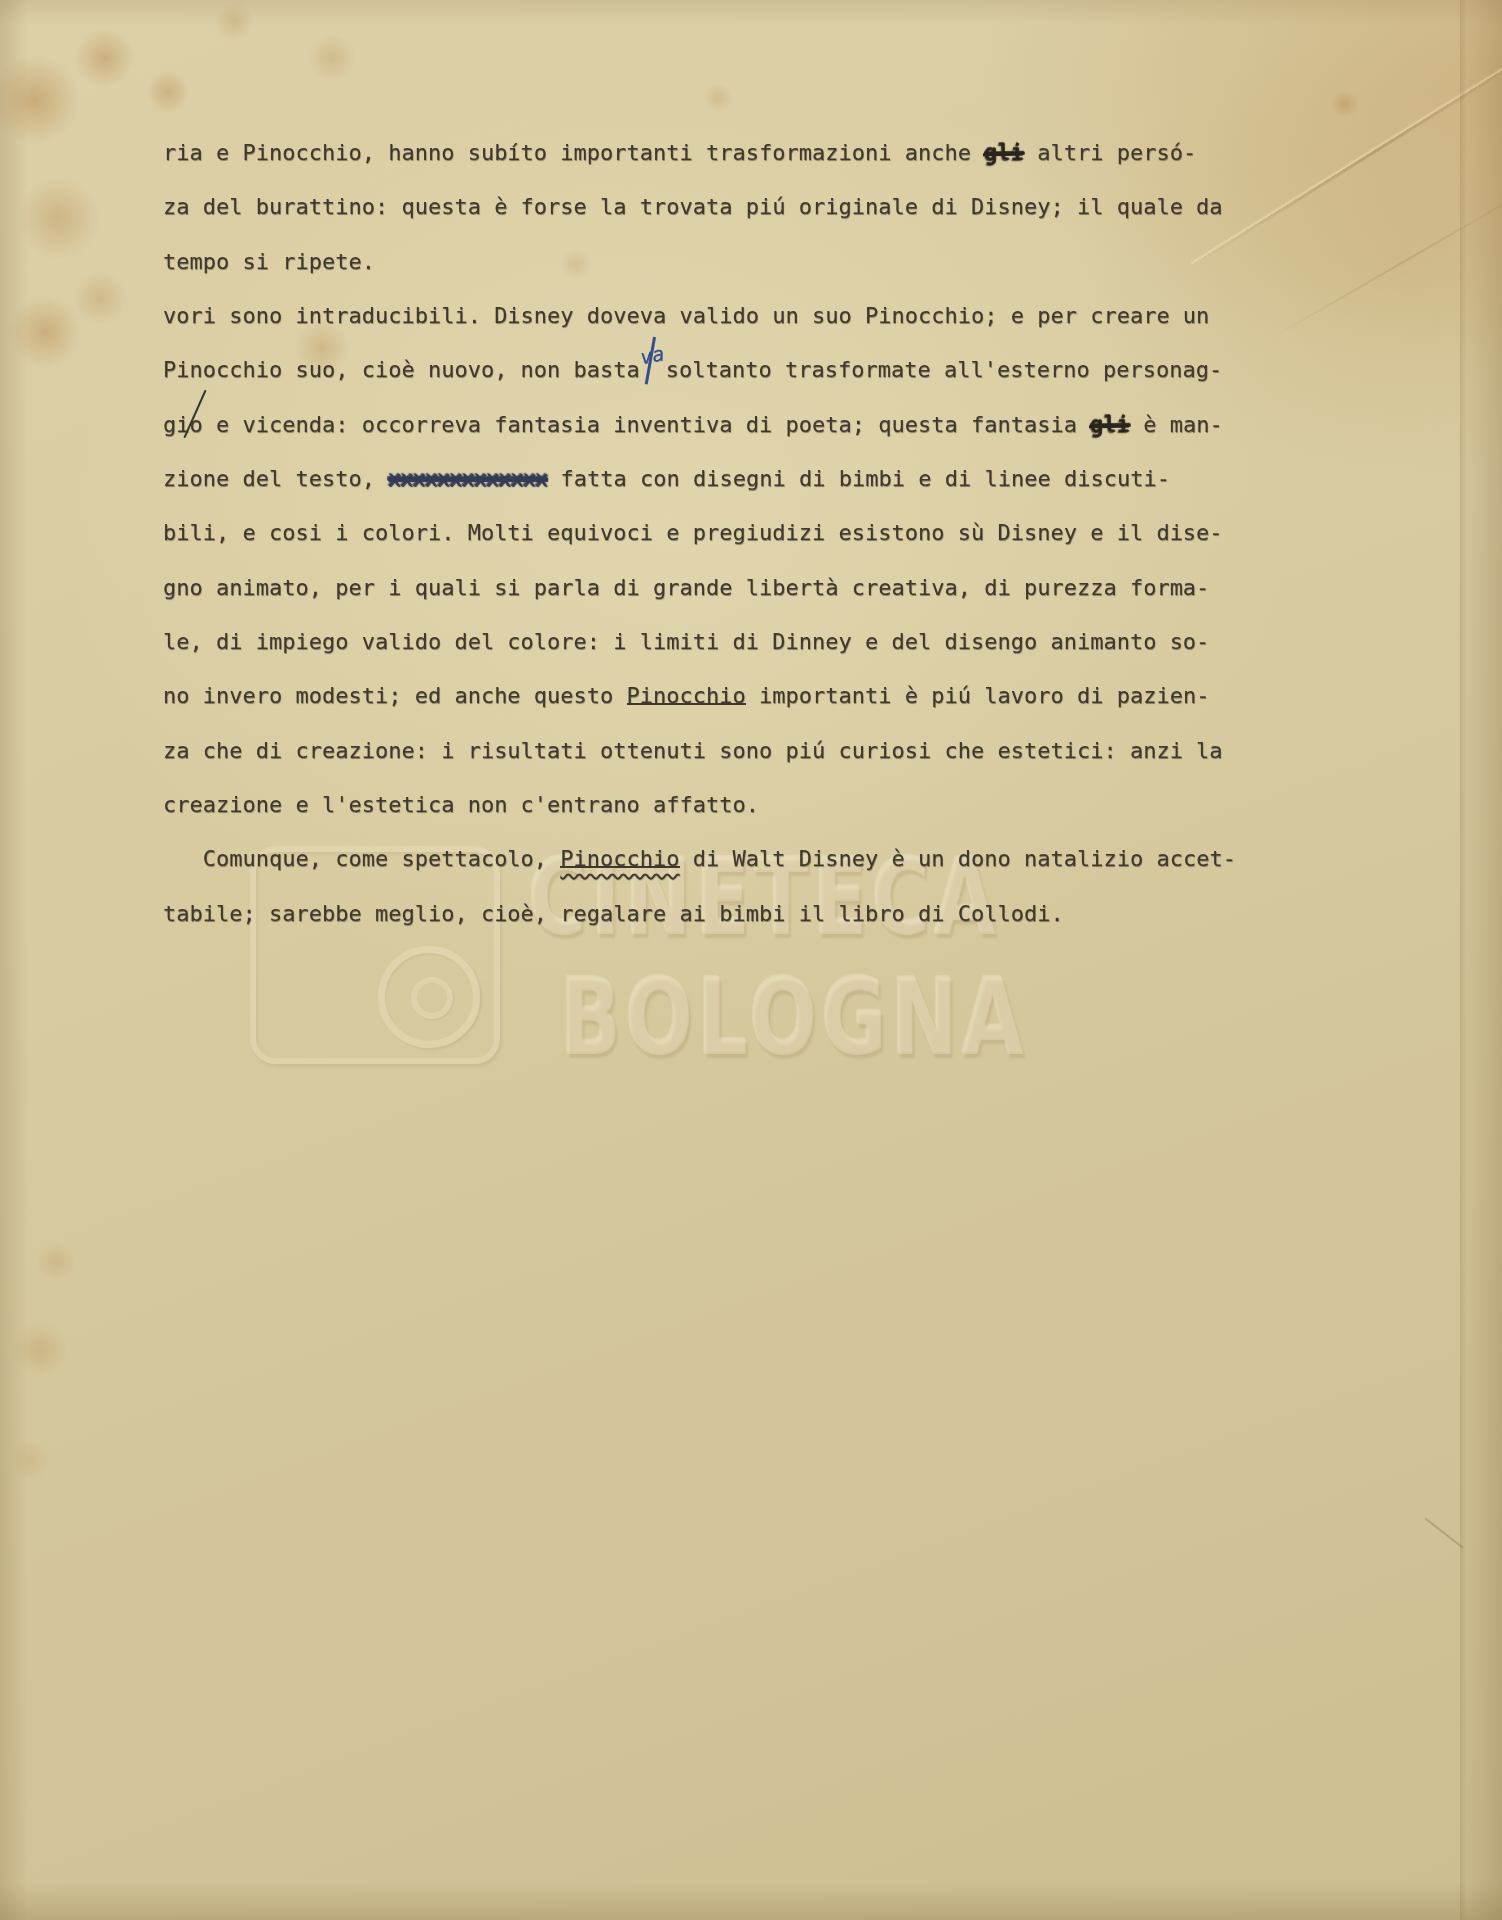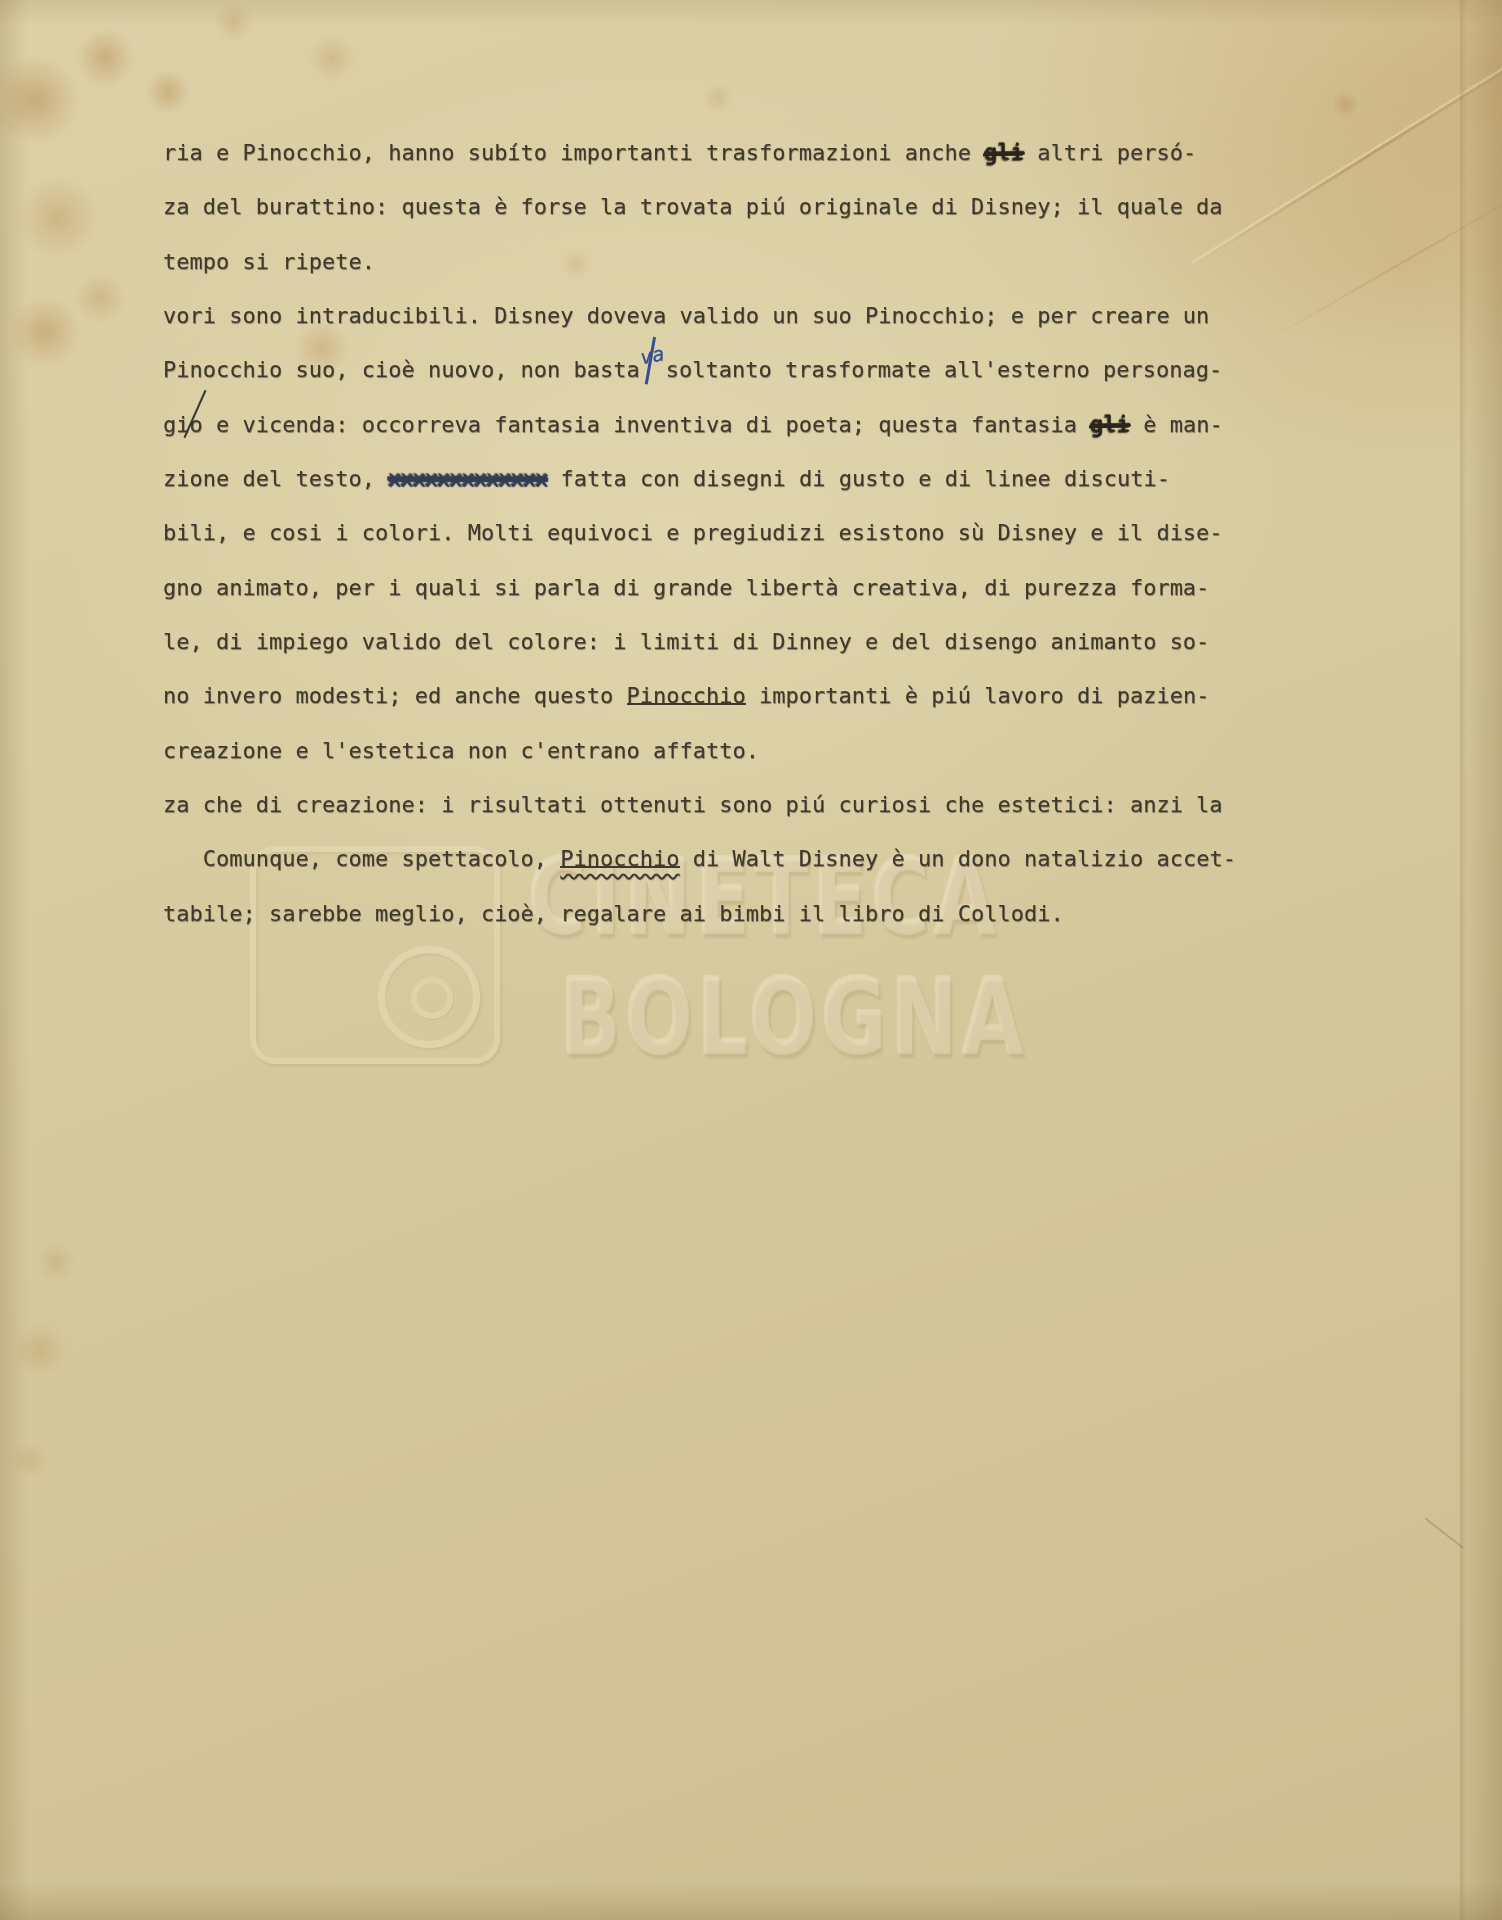--- a/index.html
+++ b/index.html
@@ -108,22 +108,22 @@
   <div class="wm-line wm-line2">BOLOGNA</div>
 </div>
 
 <div class="typescript">
     <div class="line"><span class="seg">ria e Pinocchio, hanno subíto importanti trasformazioni anche </span><span class="seg seg-struck">gli</span><span class="seg"> altri persó-</span></div>
     <div class="line"><span class="seg">za del burattino: questa è forse la trovata piú originale di Disney; il quale da</span></div>
     <div class="line"><span class="seg">tempo si ripete.</span></div>
     <div class="line"><span class="seg">vori sono intraducibili. Disney doveva valido un suo Pinocchio; e per creare un</span></div>
     <div class="line"><span class="seg">Pinocchio suo, cioè nuovo, non basta</span><span class="seg seg-ins">va</span><span class="seg">soltanto trasformate all'esterno personag-</span></div>
     <div class="line"><span class="seg">gi</span><span class="seg seg-slashed">o</span><span class="seg"> e vicenda: occorreva fantasia inventiva di poeta; questa fantasia </span><span class="seg seg-struck">gli</span><span class="seg"> è man-</span></div>
-    <div class="line"><span class="seg">zione del testo, </span><span class="seg seg-scribble">xxxxxxxxxxxxx</span><span class="seg"> fatta con disegni di gusto e di linee discuti-</span></div>
+    <div class="line"><span class="seg">zione del testo, </span><span class="seg seg-scribble">xxxxxxxxxxxxx</span><span class="seg"> fatta con disegni di bimbi e di linee discuti-</span></div>
     <div class="line"><span class="seg">bili, e cosi i colori. Molti equivoci e pregiudizi esistono sù Disney e il dise-</span></div>
     <div class="line"><span class="seg">gno animato, per i quali si parla di grande libertà creativa, di purezza forma-</span></div>
     <div class="line"><span class="seg">le, di impiego valido del colore: i limiti di Dinney e del disengo animanto so-</span></div>
     <div class="line"><span class="seg">no invero modesti; ed anche questo </span><span class="seg seg-underline">Pinocchio</span><span class="seg"> importanti è piú lavoro di pazien-</span></div>
+    <div class="line"><span class="seg">za che di creazione: i risultati ottenuti sono piú curiosi che estetici: anzi la</span></div>
     <div class="line"><span class="seg">creazione e l'estetica non c'entrano affatto.</span></div>
-    <div class="line"><span class="seg">za che di creazione: i risultati ottenuti sono piú curiosi che estetici: anzi la</span></div>
     <div class="line"><span class="seg">   Comunque, come spettacolo, </span><span class="seg seg-underline-wavy">Pinocchio</span><span class="seg"> di Walt Disney è un dono natalizio accet-</span></div>
     <div class="line"><span class="seg">tabile; sarebbe meglio, cioè, regalare ai bimbi il libro di Collodi.</span></div>
   </div>
 
 </body></html>

